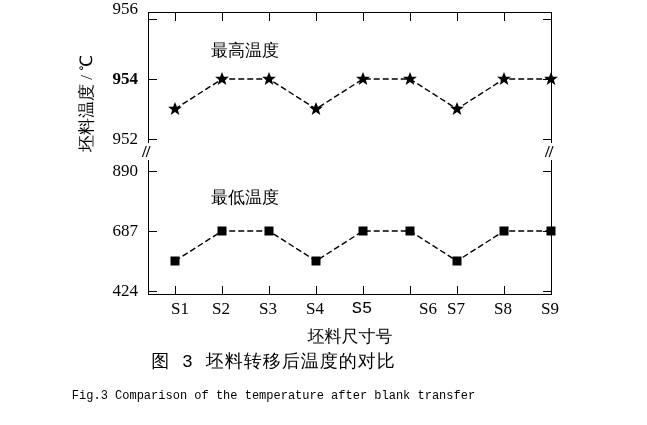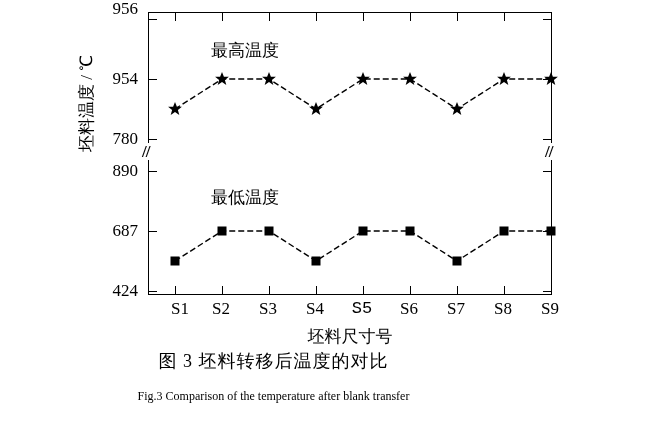--- a/index.html
+++ b/index.html
@@ -115,20 +115,21 @@
     font-size: 17px;
     white-space: nowrap;
   }
 
   
   .caption {
     position: absolute;
     left: 0;
     width: 547px;
     text-align: center;
+    font-family: Liberation Mono, monospace;
   }
   .caption-cn {
     top: 349px;
     font-size: 18px;
     letter-spacing: 1px;
   }
   .caption-en {
     top: 389px;
     font-size: 12px;
   }
@@ -210,36 +211,36 @@
         <rect x="350.5" y="213.5" width="9" height="9"></rect>
         <rect x="397.5" y="213.5" width="9" height="9"></rect>
       </g>
     </svg>
 
     <div class="series-label" style="left:62px; top:26px;">最高温度</div>
     <div class="series-label" style="left:62px; top:173px;">最低温度</div>
   </div>
 
   <div class="ytick-wrap" style="left:78px; top:0;">956</div>
-  <div class="ytick-wrap" style="left:78px; top:70px;">954</div>
-  <div class="ytick-wrap" style="left:78px; top:130px;">780</div>
+  <div class="ytick-wrap" style="left:78px; top:70px;font-weight:bold;">954</div>
+  <div class="ytick-wrap" style="left:78px; top:130px;">952</div>
 
   <div class="ytick-wrap" style="left:78px; top:162px;">890</div>
   <div class="ytick-wrap" style="left:78px; top:222px;">687</div>
   <div class="ytick-wrap" style="left:78px; top:282px;">424</div>
 
   <div class="axis-break" style="left:142px; top:143px;">//</div>
   <div class="axis-break" style="left:545px; top:143px;">//</div>
 
   <div class="xtick-wrap" style="left:160px;">S1</div>
   <div class="xtick-wrap" style="left:201px;">S2</div>
   <div class="xtick-wrap" style="left:248px;">S3</div>
   <div class="xtick-wrap" style="left:295px;">S4</div>
   <div class="xtick-wrap" style="left:342px;font-family:Liberation Mono, monospace;">S5</div>
-  <div class="xtick-wrap" style="left:389px;">S6</div>
+  <div class="xtick-wrap" style="left:408px;">S6</div>
   <div class="xtick-wrap" style="left:436px;">S7</div>
   <div class="xtick-wrap" style="left:483px;">S8</div>
   <div class="xtick-wrap" style="left:530px;">S9</div>
 
   <div class="xlabel">坯料尺寸号</div>
 
   <div class="caption caption-cn">图 3  坯料转移后温度的对比</div>
   <div class="caption caption-en">Fig.3  Comparison of the temperature after blank transfer</div>
 
 </div>

